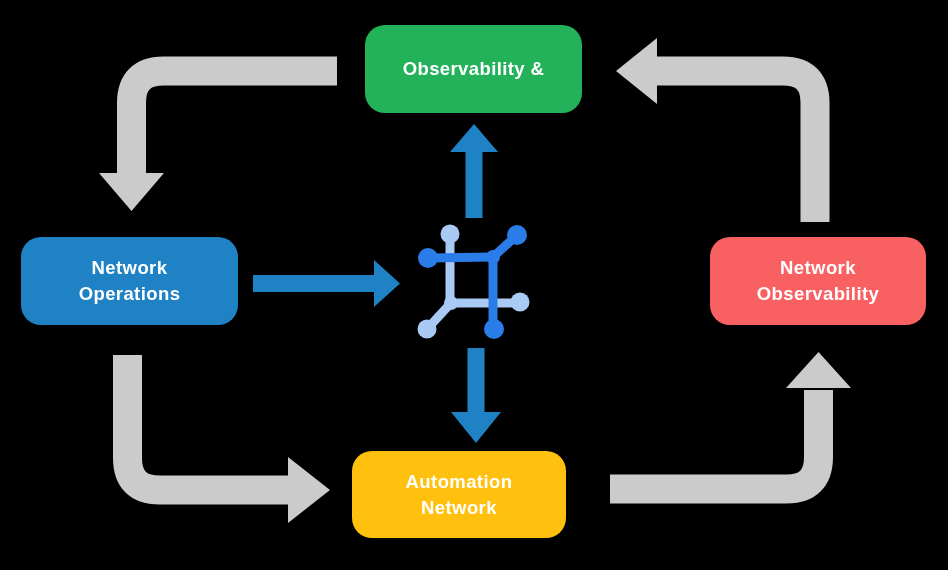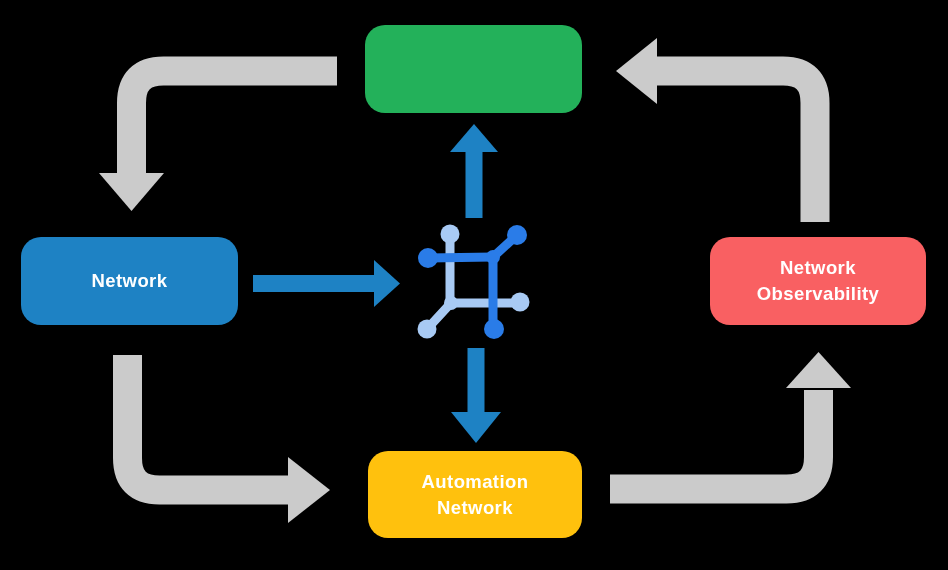--- a/index.html
+++ b/index.html
@@ -25,21 +25,21 @@
     border-radius: 20px;
     font-size: 18.5px;
     font-weight: bold;
     letter-spacing: 0.4px;
     line-height: 1.38;
   }
   .node .line { white-space: nowrap; }
   #node-observability  { left: 365px; top: 25px;  width: 217px; height: 88px; }
   #node-operations     { left: 21px;  top: 237px; width: 217px; height: 88px; }
   #node-infrastructure { left: 710px; top: 237px; width: 216px; height: 88px; }
-  #node-automation     { left: 368px; top: 451px; width: 214px; height: 87px; }
+  #node-automation     { left: 352px; top: 451px; width: 214px; height: 87px; }
 </style>
 </head>
 <body>
 
 <div class="canvas" style="background-color: rgb(0, 0, 0);">
 
   <svg class="layer" viewBox="0 0 948 570">
 
     <g>
       <path d="M 337 71 L 163.5 71 Q 131.5 71 131.5 103 L 131.5 176" fill="none" stroke-width="29" stroke="#CBCBCB"></path>
@@ -94,24 +94,26 @@
         <path d="M 493 257 L 516 236" fill="none" stroke-width="9" stroke="#2A7CE8"></path>
         <circle cx="428" cy="258" r="10" fill="#2A7CE8"></circle>
         <circle cx="517" cy="235" r="10" fill="#2A7CE8"></circle>
         <circle cx="494" cy="329" r="10" fill="#2A7CE8"></circle>
         <circle cx="493" cy="257" r="7" fill="#2A7CE8"></circle>
       </g>
     </g>
   </svg>
 
   <div class="node" id="node-observability" style="background-color: rgb(35, 177, 90); color: rgb(255, 255, 255);">
+    <div class="line">Observability &amp;</div>
   </div>
 
   <div class="node" id="node-operations" style="background-color: rgb(30, 130, 196); color: rgb(255, 255, 255);">
     <div class="line">Network</div>
+    <div class="line">Operations</div>
   </div>
 
   <div class="node" id="node-infrastructure" style="background-color: rgb(249, 96, 98); color: rgb(255, 255, 255);">
     <div class="line">Network</div>
     <div class="line">Observability</div>
   </div>
 
   <div class="node" id="node-automation" style="background-color: rgb(255, 193, 13); color: rgb(255, 255, 255);">
     <div class="line">Automation</div>
     <div class="line">Network</div>

